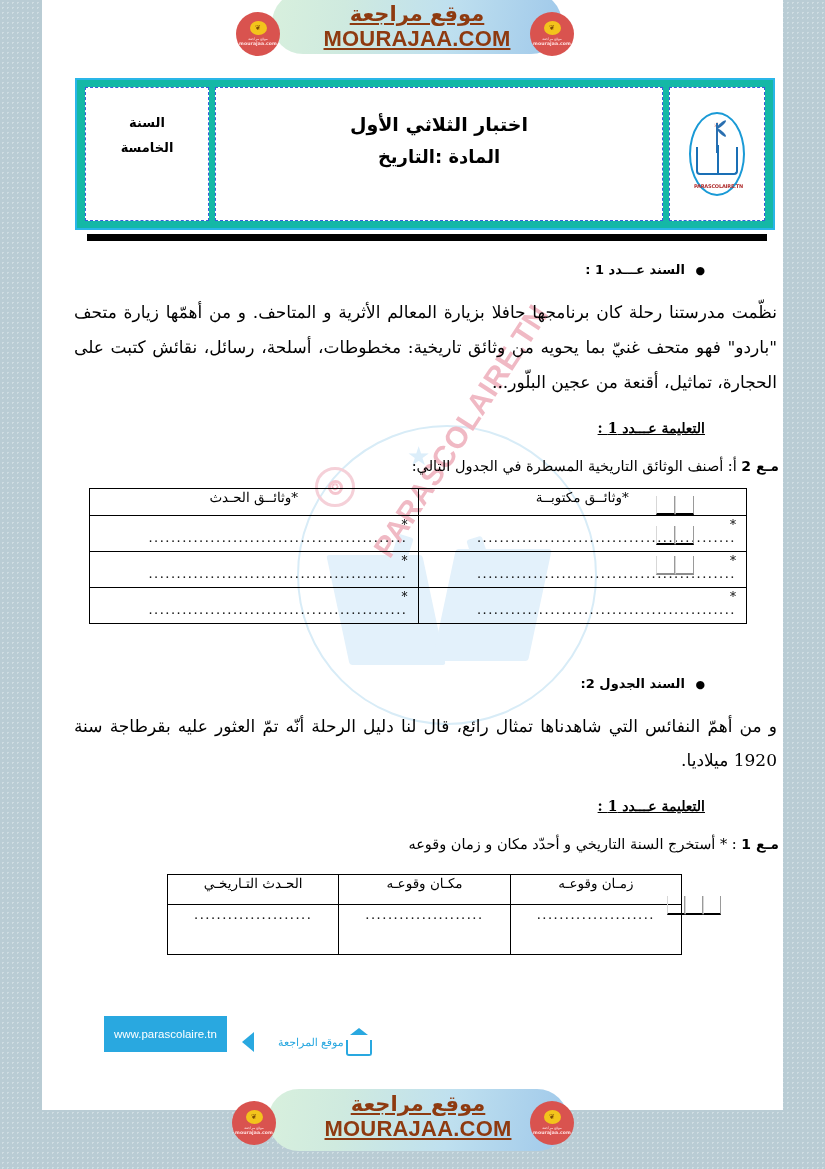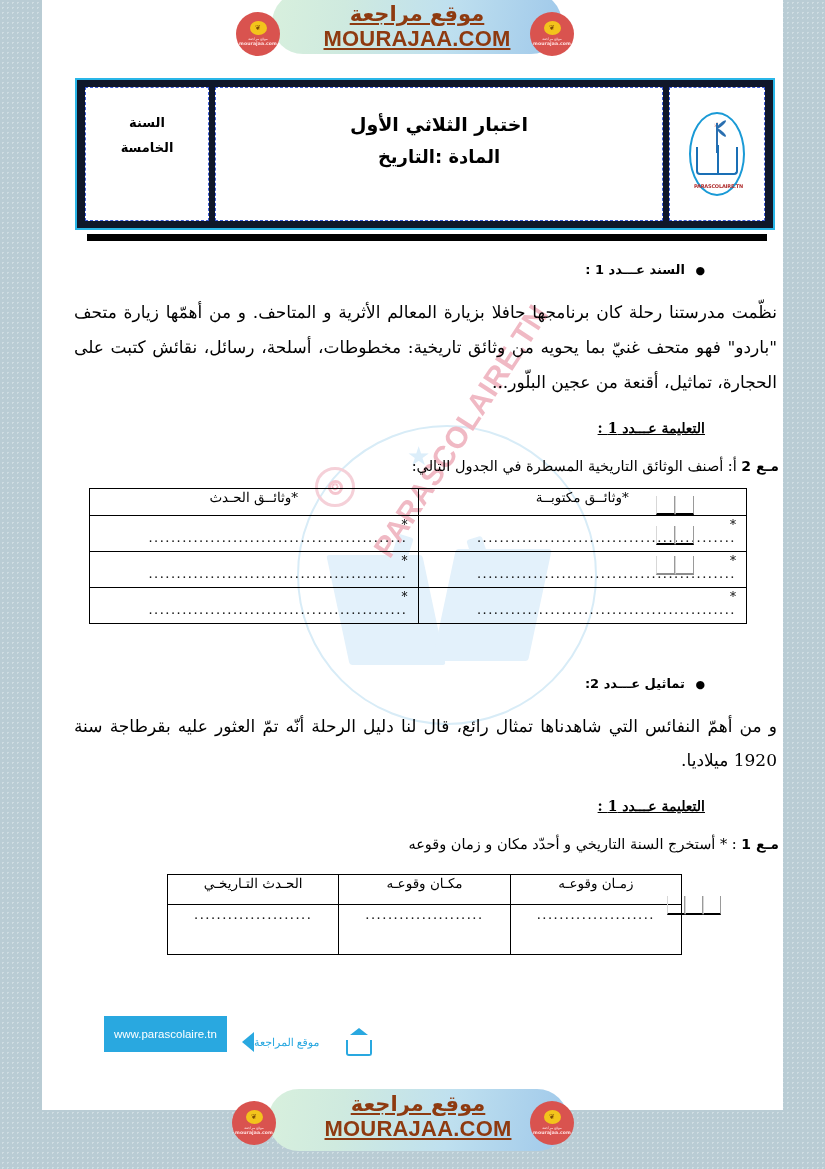--- a/index.html
+++ b/index.html
@@ -101,21 +101,21 @@
   .stamp-cap { font-size: 3.6px; color: #ffdede; line-height: 1.25; margin-top: 2px; text-align:center;}
   .stamp-cap b { font-size: 4.6px; display:block; letter-spacing:.1px;}
 
   .stamp.left  { left: 236px; top: 12px; }
   .stamp.right { left: 530px; top: 12px; }
 
   
   .title-wrap { position: absolute; left: 33px; top: 78px; width: 700px; }
   .title-box {
     border: 2px solid #29b6e8;
-    background: #0f172a;
+    background: #14b8a6;
     padding: 7px 8px;
     display: flex;
     gap: 6px;
     height: 152px;
   }
   .tcell {
     border: 1px dashed #3b5bdb;
     display: flex; align-items: center; justify-content: center;
     text-align: center;
     background: #fff;
@@ -400,25 +400,26 @@
     border-top: 10px solid transparent;
     border-bottom: 10px solid transparent;
     border-right: 12px solid #29a8e0;
     z-index:41;
   }
   .para-tag {
     position:absolute;
     left: 212px; bottom: 58px;
     height: 20px;
     display:flex; align-items:center;
-    font-family:Liberation Serif, serif;
+    font-family:Liberation Sans, sans-serif;
     font-size: 11px;
     color:#29a8e0;
     direction: rtl;
     z-index: 41;
+    padding-left: 24px;
   }
   .foot-logo {
     position:absolute;
     left: 302px; bottom: 52px;
     width: 30px; height: 30px;
     z-index: 41;
   }
   .foot-logo .fl-cap {
     position:absolute; left:50%; top:0; transform:translateX(-50%);
     width:0;height:0;
@@ -540,21 +541,21 @@
               <div class="star-row">*</div>
               <div class="dots">..............................................</div>
             </td>
           </tr>
         </tbody>
       </table>
     </div>
 
     <div class="src-head" style="margin-top:52px;">
       <span class="bullet">●</span>
-      <span>تماثيل عـــدد 2:</span>
+      <span>السند الجدول 2:</span>
     </div>
 
     <div class="para">و من أهمّ النفائس التي شاهدناها تمثال رائع، قال لنا دليل الرحلة أنّه تمّ العثور عليه بقرطاجة سنة 1920 ميلاديا.</div>
 
     <div class="instr">التعليمة عـــدد 1 :</div>
 
     <div class="task">
       <b>مـع 1</b>
       <span>: * أستخرج السنة التاريخي و أحدّد مكان و زمان وقوعه</span>
     </div>

